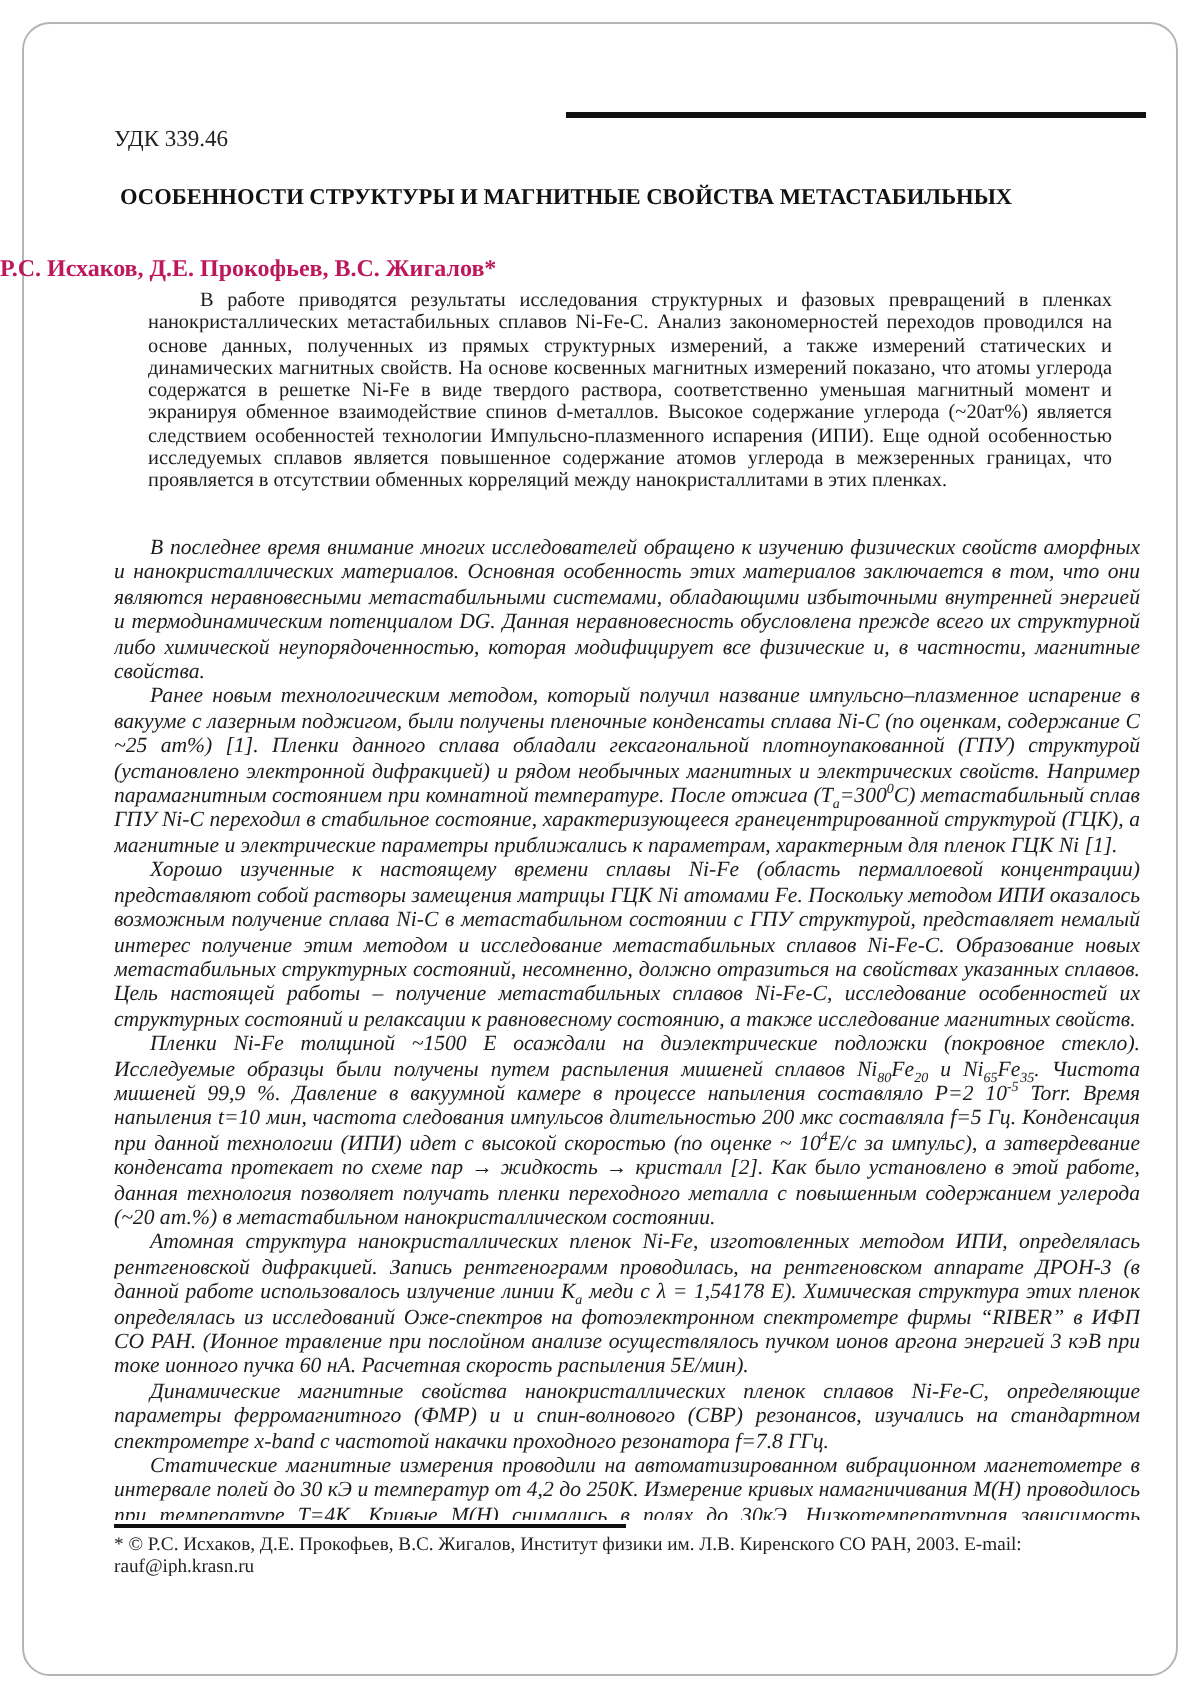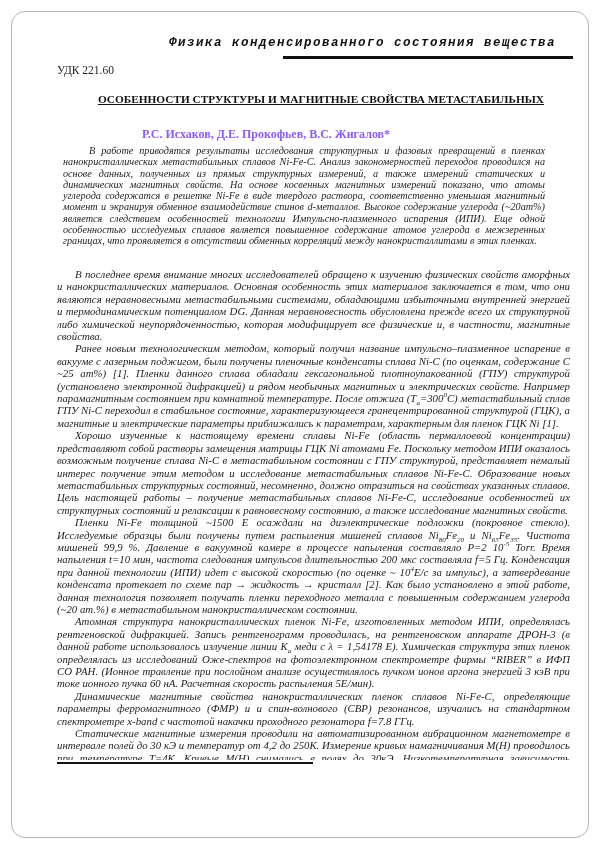--- a/index.html
+++ b/index.html
@@ -18,30 +18,30 @@
     font-style:italic; font-weight:bold; font-size:12.5px; letter-spacing:1.5px;
     color:#111;
   }
   .header-rule {
     position:absolute; top:56px; left:283px; width:290px; height:2.5px; background:#111;
   }
   .udc {
     position:absolute; top:64px; left:57px; font-size:11.5px; color:#222;
   }
   .title {
-    position:absolute; top:92px; left:60px; right:56px; text-align:right;
-    font-weight:bold; font-size:11.3px; line-height:15px; color:#111;text-decoration:underline;
+    position:absolute; top:92px; left:60px; right:56px; text-align:left;
+    font-weight:bold; font-size:11.3px; line-height:15px; color:#111;
   }
   .authors {
-    position:absolute; top:127px; left:0; right:68px; text-align:center;
-    font-weight:bold; font-size:12px; color:#8b5cf6;
+    position:absolute; top:127px; left:0; right:68px; text-align:left;
+    font-weight:bold; font-size:12px; color:#be185d;
   }
   .abstract {
-    position:absolute; top:145px; left:63px; width:482px;
-    font-style:italic; font-size:10.2px; line-height:11.3px; text-align:justify;
+    position:absolute; top:145px; left:74px; width:482px;
+    font-size:10.2px; line-height:11.3px; text-align:justify;
     text-indent:26px; color:#1c1c1c;
   }
   .body-text {
     position:absolute; top:268px; left:57px; width:513px; max-height:492px; overflow:hidden;
     font-size:10.8px; line-height:12.4px; text-align:justify; color:#1c1c1c;
   }
   .body-text p { margin:0; text-indent:18px;font-style:italic; }
   sub, sup { font-size:65%; line-height:0; }
   .footnote-rule {
     position:absolute; left:57px; bottom:85px; width:256px; height:2px; background:#111;
@@ -50,37 +50,37 @@
     position:absolute; left:57px; bottom:60px; width:515px;
     font-size:9.6px; color:#222; text-align:left;
   }
 </style>
 </head>
 <body>
 
 <div class="page">
   <div class="frame"></div>
 
-  <div class="journal-header">Физика конденсированного состояния вещества</div>
   <div class="header-rule"></div>
 
-  <div class="udc">УДК 221.60</div>
+  <div class="udc">УДК 339.46</div>
 
   <div class="title">
     <div>ОСОБЕННОСТИ СТРУКТУРЫ И МАГНИТНЫЕ СВОЙСТВА МЕТАСТАБИЛЬНЫХ</div>
   </div>
 
   <div class="authors">Р.С. Исхаков, Д.Е. Прокофьев, В.С. Жигалов*</div>
 
   <div class="abstract">В работе приводятся результаты исследования структурных и фазовых превращений в пленках нанокристаллических метастабильных сплавов Ni-Fe-C. Анализ закономерностей переходов проводился на основе данных, полученных из прямых структурных измерений, а также измерений статических и динамических магнитных свойств. На основе косвенных магнитных измерений показано, что атомы углерода содержатся в решетке Ni-Fe в виде твердого раствора, соответственно уменьшая магнитный момент и экранируя обменное взаимодействие спинов d-металлов. Высокое содержание углерода (~20ат%) является следствием особенностей технологии Импульсно-плазменного испарения (ИПИ). Еще одной особенностью исследуемых сплавов является повышенное содержание атомов углерода в межзеренных границах, что проявляется в отсутствии обменных корреляций между нанокристаллитами в этих пленках.</div>
 
   <div class="body-text">
       <p>В последнее время внимание многих исследователей обращено к изучению физических свойств аморфных и нанокристаллических материалов. Основная особенность этих материалов заключается в том, что они являются неравновесными метастабильными системами, обладающими избыточными внутренней энергией и термодинамическим потенциалом DG. Данная неравновесность обусловлена прежде всего их структурной либо химической неупорядоченностью, которая модифицирует все физические и, в частности, магнитные свойства.</p>
       <p>Ранее новым технологическим методом, который получил название импульсно–плазменное испарение в вакууме с лазерным поджигом, были получены пленочные конденсаты сплава Ni-C (по оценкам, содержание С ~25 ат%) [1]. Пленки данного сплава обладали гексагональной плотноупакованной (ГПУ) структурой (установлено электронной дифракцией) и рядом необычных магнитных и электрических свойств. Например парамагнитным состоянием при комнатной температуре. После отжига (Т<sub>а</sub>=300<sup>0</sup>С) метастабильный сплав ГПУ Ni-C переходил в стабильное состояние, характеризующееся гранецентрированной структурой (ГЦК), а магнитные и электрические параметры приближались к параметрам, характерным для пленок ГЦК Ni [1].</p>
       <p>Хорошо изученные к настоящему времени сплавы Ni-Fe (область пермаллоевой концентрации) представляют собой растворы замещения матрицы ГЦК Ni атомами Fe. Поскольку методом ИПИ оказалось возможным получение сплава Ni-C в метастабильном состоянии с ГПУ структурой, представляет немалый интерес получение этим методом и исследование метастабильных сплавов Ni-Fe-C. Образование новых метастабильных структурных состояний, несомненно, должно отразиться на свойствах указанных сплавов. Цель настоящей работы – получение метастабильных сплавов Ni-Fe-C, исследование особенностей их структурных состояний и релаксации к равновесному состоянию, а также исследование магнитных свойств.</p>
       <p>Пленки Ni-Fe толщиной ~1500 Е осаждали на диэлектрические подложки (покровное стекло). Исследуемые образцы были получены путем распыления мишеней сплавов Ni<sub>80</sub>Fe<sub>20</sub> и Ni<sub>65</sub>Fe<sub>35</sub>. Чистота мишеней 99,9 %. Давление в вакуумной камере в процессе напыления составляло Р=2 10<sup>-5</sup> Torr. Время напыления t=10 мин, частота следования импульсов длительностью 200 мкс составляла f=5 Гц. Конденсация при данной технологии (ИПИ) идет с высокой скоростью (по оценке ~ 10<sup>4</sup>Е/с за импульс), а затвердевание конденсата протекает по схеме пар → жидкость → кристалл [2]. Как было установлено в этой работе, данная технология позволяет получать пленки переходного металла с повышенным содержанием углерода (~20 ат.%) в метастабильном нанокристаллическом состоянии.</p>
       <p>Атомная структура нанокристаллических пленок Ni-Fe, изготовленных методом ИПИ, определялась рентгеновской дифракцией. Запись рентгенограмм проводилась, на рентгеновском аппарате ДРОН-3 (в данной работе использовалось излучение линии К<sub>а</sub> меди с λ = 1,54178 Е). Химическая структура этих пленок определялась из исследований Оже-спектров на фотоэлектронном спектрометре фирмы “RIBER” в ИФП СО РАН. (Ионное травление при послойном анализе осуществлялось пучком ионов аргона энергией 3 кэВ при токе ионного пучка 60 нА. Расчетная скорость распыления 5Е/мин).</p>
       <p>Динамические магнитные свойства нанокристаллических пленок сплавов Ni-Fe-C, определяющие параметры ферромагнитного (ФМР) и и спин-волнового (СВР) резонансов, изучались на стандартном спектрометре x-band с частотой накачки проходного резонатора f=7.8 ГГц.</p>
       <p>Статические магнитные измерения проводили на автоматизированном вибрационном магнетометре в интервале полей до 30 кЭ и температур от 4,2 до 250К. Измерение кривых намагничивания М(Н) проводилось при температуре Т=4К. Кривые М(Н) снимались в полях до 30кЭ. Низкотемпературная зависимость намагниченности насыщения М(Т) детально измерялась при величине внешнего поля Н=20кЭ, в области температур 70 - 210К.</p>
     </div>
 
   <div class="footnote-rule"></div>
+  <div class="footnote">* © Р.С. Исхаков, Д.Е. Прокофьев, В.С. Жигалов, Институт физики им. Л.В. Киренского СО РАН, 2003. E-mail: rauf@iph.krasn.ru</div>
 </div>
 
 </body></html>

